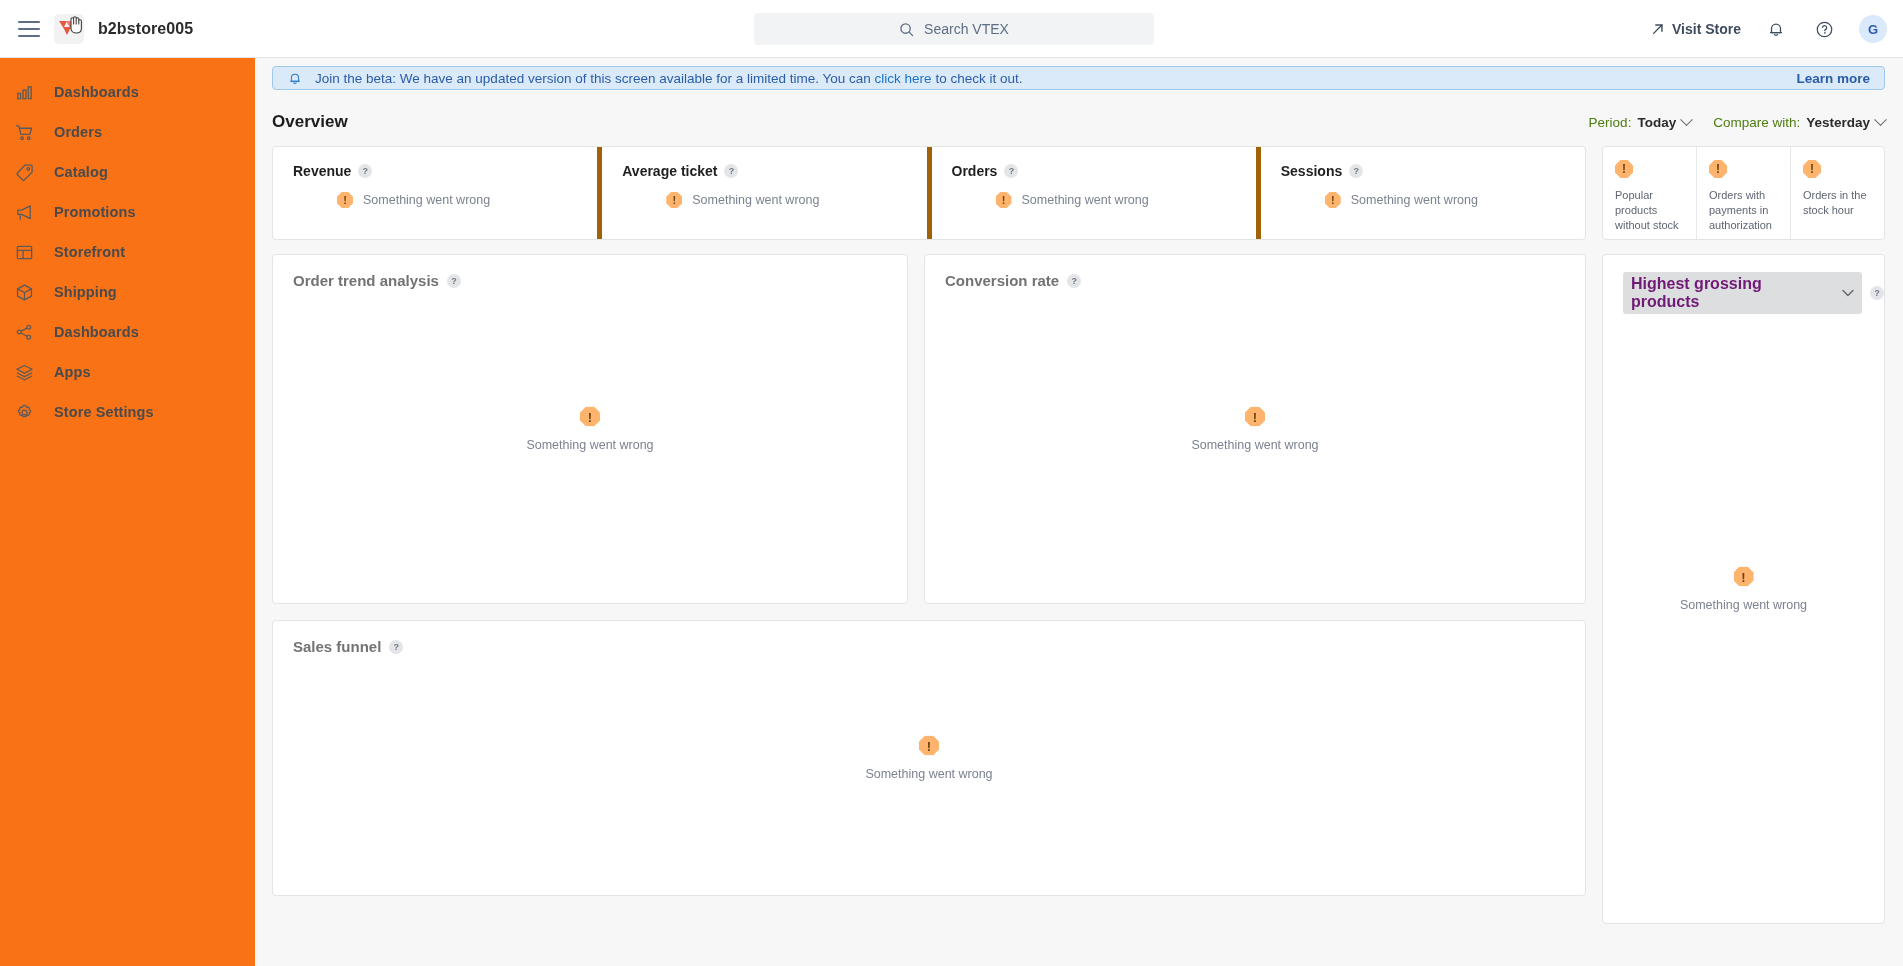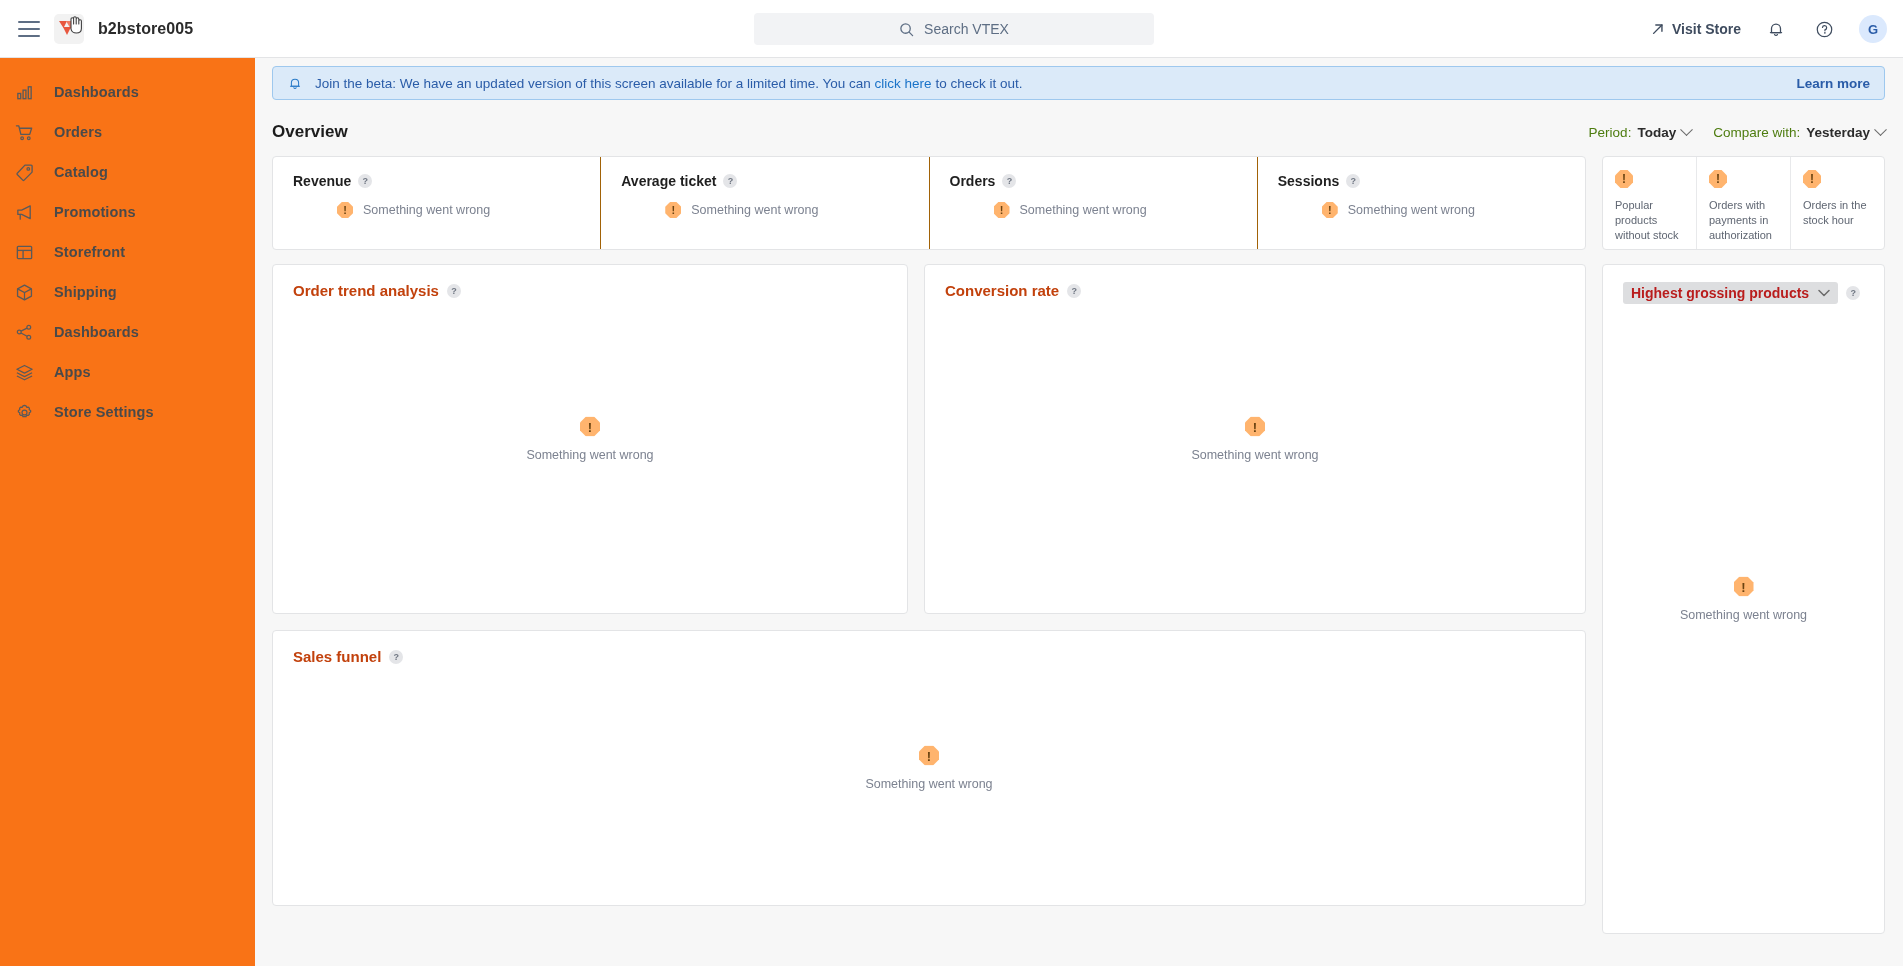--- a/index.html
+++ b/index.html
@@ -90,21 +90,21 @@
 
   
   .content {
     position:absolute; top: 58px; left: 255px;
     width: 1648px; height: 908px;
     overflow: hidden;
   }
 
   .beta-banner {
     margin: 8px 18px 0 17px;
-    height: 34px;
+    height: 24px;
     background: #dbeaf9;
     border: 1px solid #9ec8ee;
     border-radius: 4px;
     display:flex; align-items:center;
     padding: 0 14px;
   }
   .beta-text { font-size: 13.5px; color: #2a5ca8; margin-left: 12px; }
   .beta-text a { color:#1a73c8; text-decoration: none; cursor: pointer; }
   .learn-more {
     margin-left:auto; font-size: 13.5px; font-weight: 600; color:#2a5ca8; cursor:pointer;
@@ -123,21 +123,21 @@
 
   
   .kpi-row { display:flex; gap: 16px; margin: 14px 18px 0 17px; align-items: stretch; }
   .kpi-main {
     flex: 1 1 auto;
     background:#fff; border:1px solid #e3e4e6; border-radius:4px;
     display:flex; height: 94px;
   }
   .kpi-cell {
     flex:1 1 0; padding: 16px 20px 0 20px;
-    border-right: 1px solid #a16207;
+    border-right: 5px solid #a16207;
     display:flex; flex-direction:column;
   }
   .kpi-cell:last-child { border-right:none; }
   .kpi-head { display:flex; align-items:center; gap:7px; }
   .kpi-name { font-size: 14px; font-weight: 700; color:#1f1f1f; }
   .kpi-err { display:flex; align-items:center; gap:10px; margin: 13px 0 0 44px; }
   .kpi-err-text { font-size: 12.5px; color:#7c8290; }
 
   .kpi-mini-group {
     flex: 0 0 283px;
@@ -179,40 +179,40 @@
 
   .row2 { display:flex; gap:16px; }
   .card {
     background:#fff; border:1px solid #e3e4e6; border-radius:4px;
     position: relative;
   }
   .card-title {
     position:absolute; top: 17px; left: 20px;
     display:flex; align-items:center; gap:8px;
   }
-  .card-title-text { font-size: 15px; font-weight: 700; color:#c2410c; }
+  .card-title-text { font-size: 15px; font-weight: 700; color:#737373; }
   .card-err {
     position:absolute; left:0; right:0; top: 50%;
     transform: translateY(-50%);
     display:flex; flex-direction:column; align-items:center; gap: 11px;
   }
   .card-err-text { font-size: 12.5px; color:#7c8290; }
 
   .card-order  { flex: 0 0 636px; height: 350px; }
   .card-conv   { flex: 1 1 auto;  height: 350px; }
   .card-funnel { height: 276px; margin-top: 16px; }
   .card-right  { height: 670px; }
 
   .dropdown-pill {
     display:inline-flex; align-items:center; gap: 9px;
     background:#dddee0; border-radius:3px;
     padding: 3px 8px;
     cursor: pointer;
   }
-  .dropdown-text { font-size: 14px; font-weight:600; color:#b91c1c; }
+  .dropdown-text { font-size: 16px; font-weight:600; color:#701a75; }
 </style>
 </head>
 <body>
 
 <div class="topbar">
 
   <div class="hamburger">
     <span></span>
       <span></span>
       <span></span>

